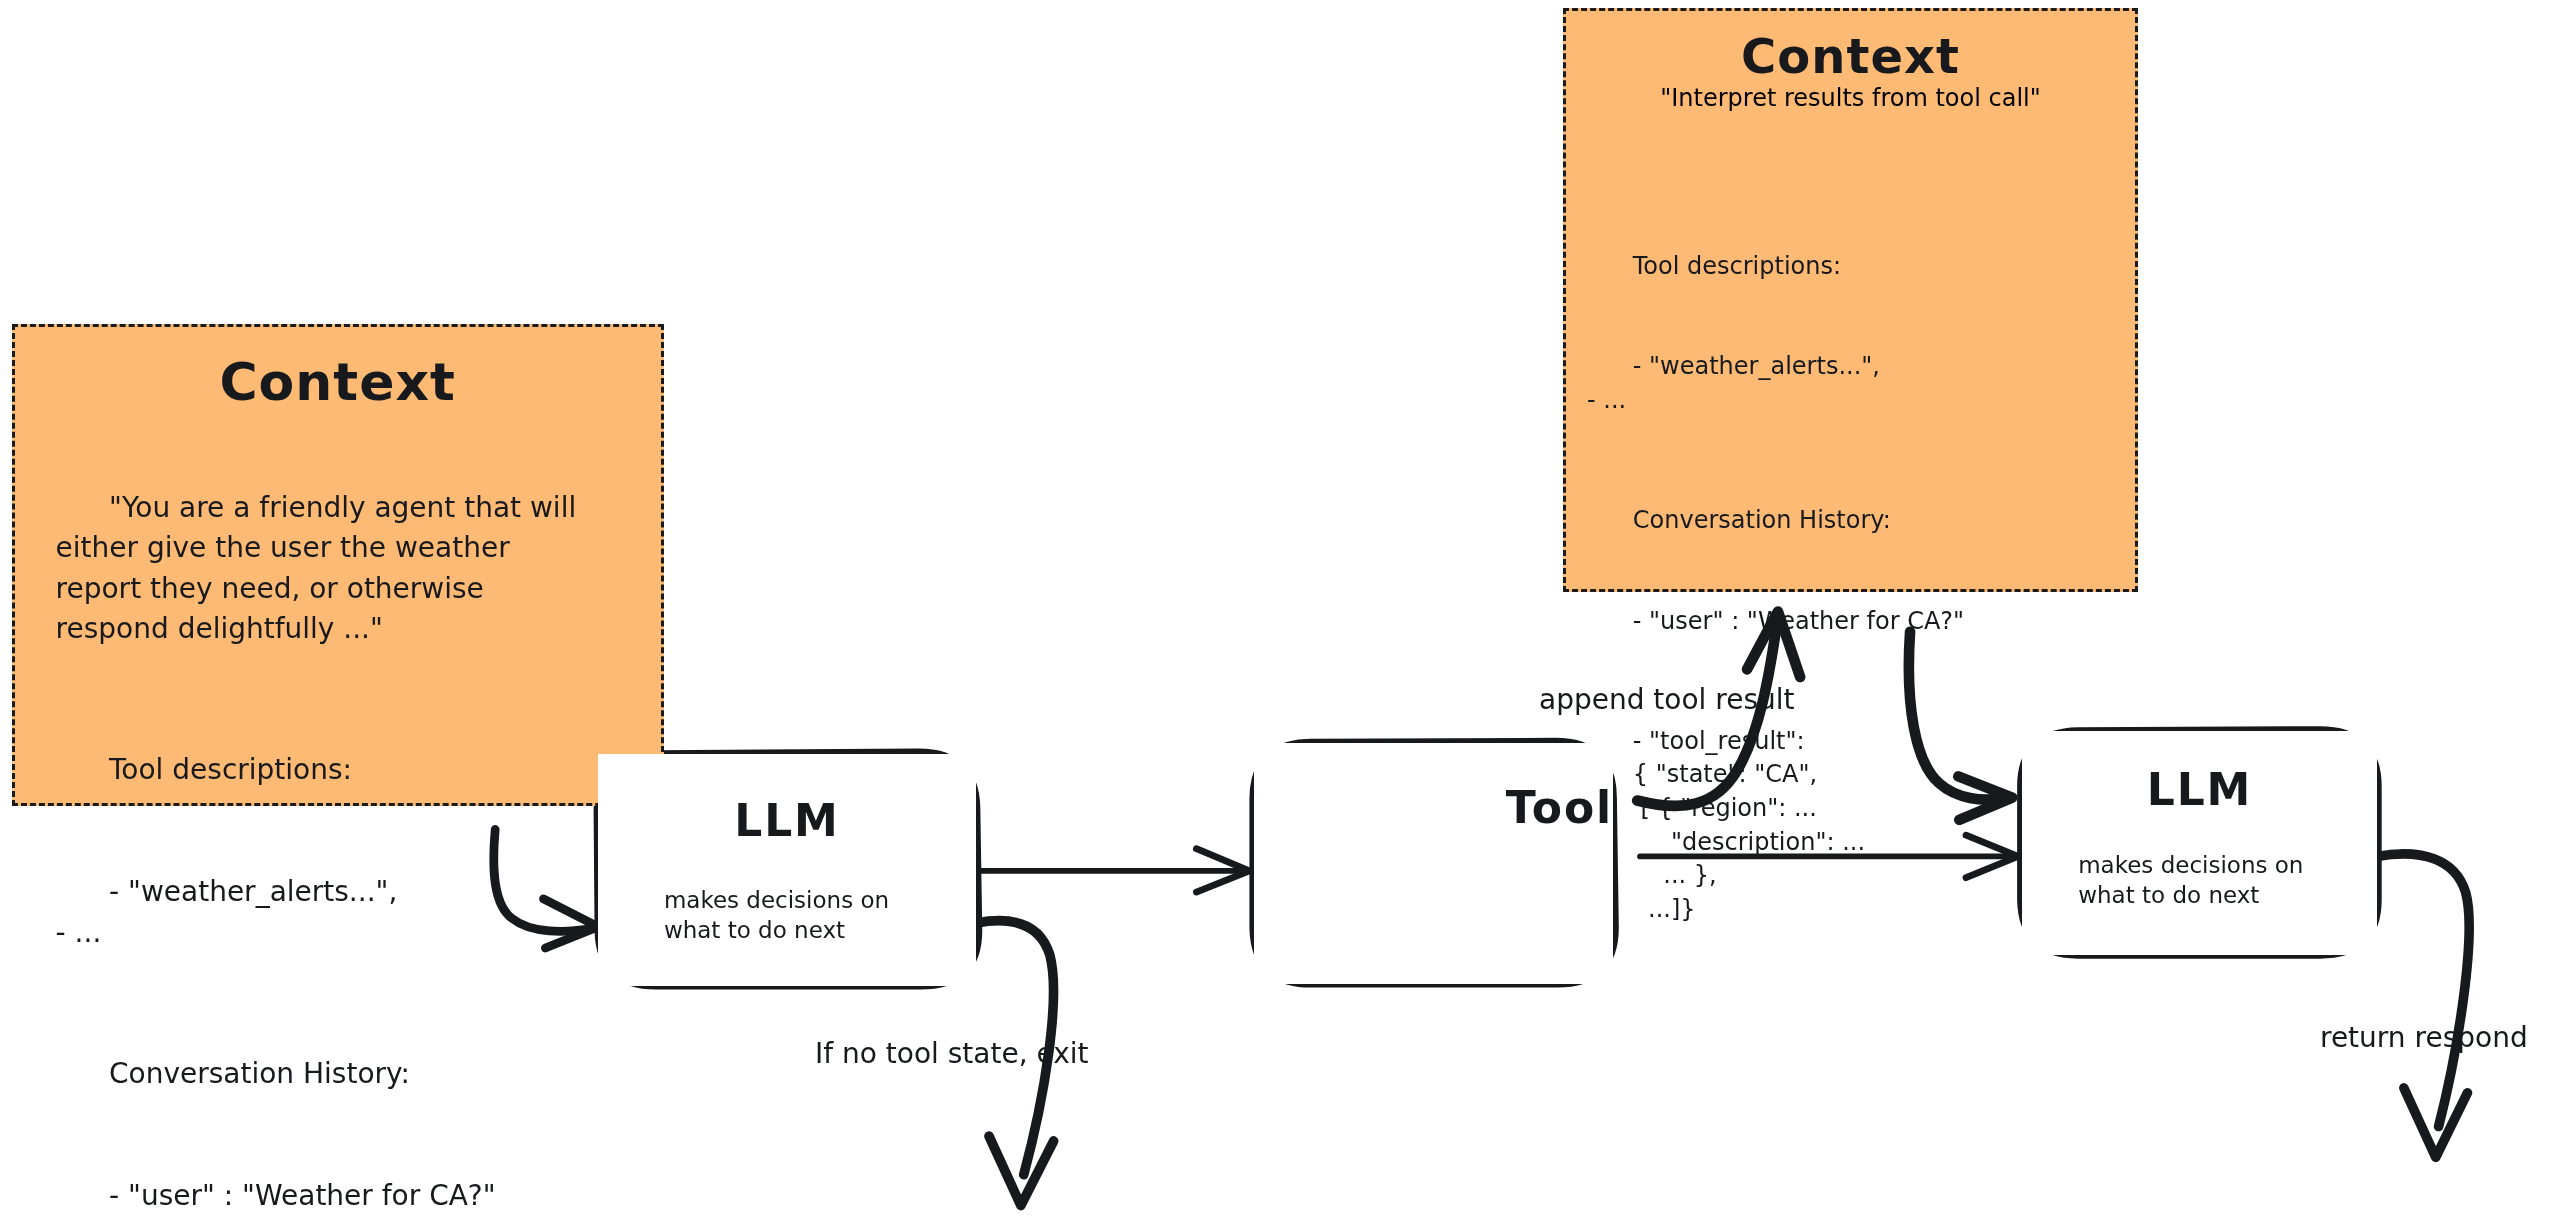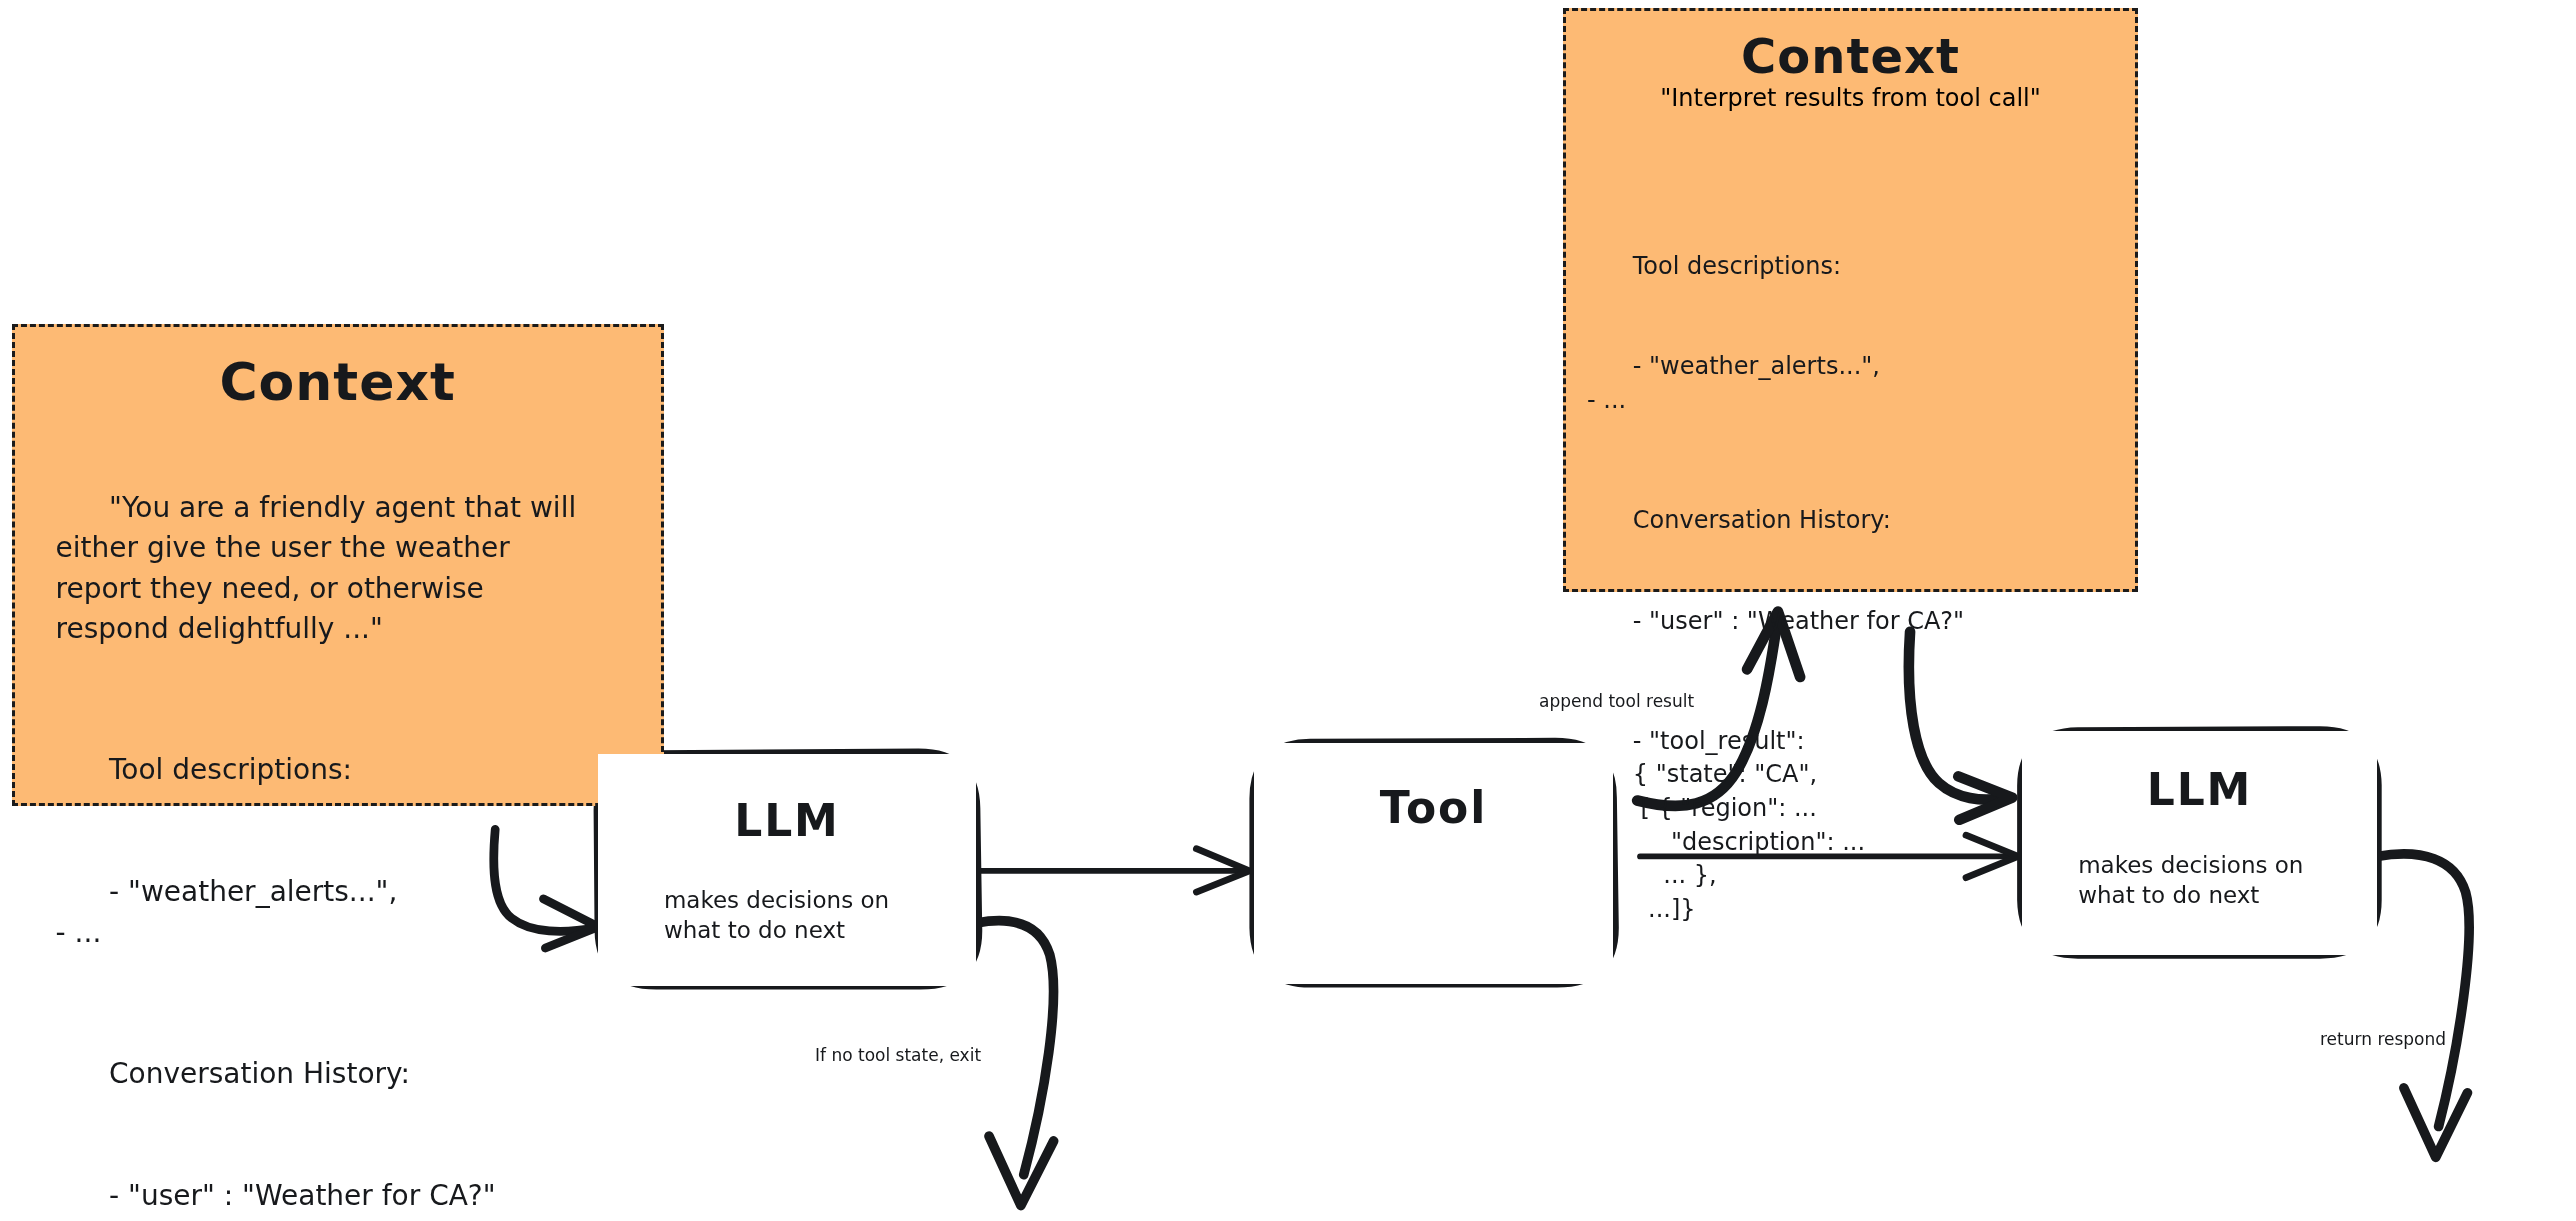--- a/index.html
+++ b/index.html
@@ -65,36 +65,35 @@
     color:#17191c;
     line-height:1.32;
     white-space:pre;
     text-align:left;
     font-family:"DejaVu Sans",sans-serif;
   }
   #node-llm1{left:598px;top:754px;width:378px;height:232px;}
   #node-llm1 .node-title{margin-top:41px;}
   #node-llm1 .node-sub{margin-top:39px;margin-left:-21px;}
 
-  #node-tool{left:1254px;top:743px;width:359px;height:241px;}
+  #node-tool{left:1254px;top:743px;width:359px;height:241px;align-items:flex-end;}
   #node-tool .node-title{margin-top:39px;}
   #node-tool .node-sub{margin-top:39px;margin-left:-19.3px;}
 
   #node-llm2{left:2022px;top:731px;width:355px;height:224px;}
   #node-llm2 .node-title{margin-top:33px;}
   #node-llm2 .node-sub{margin-top:35px;margin-left:-17.4px;}
 
   
   .edge-label{
     position:absolute;
-    font-size:17px;
+    font-size:28px;
     color:#17191c;
     white-space:nowrap;
     font-family:"DejaVu Sans",sans-serif;
-    margin-top:8px;
   }
   #lbl-exit{left:815px;top:1037px;}
   #lbl-append{left:1539px;top:683px;}
   #lbl-return{left:2320px;top:1021px;}
 </style>
 </head>
 <body>
 
 <div id="canvas">
 

